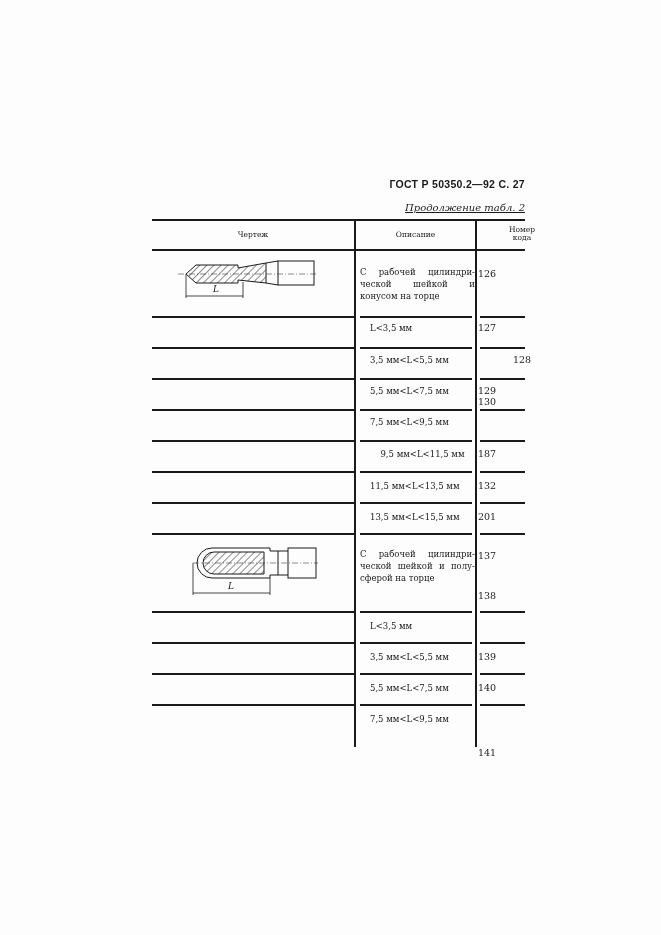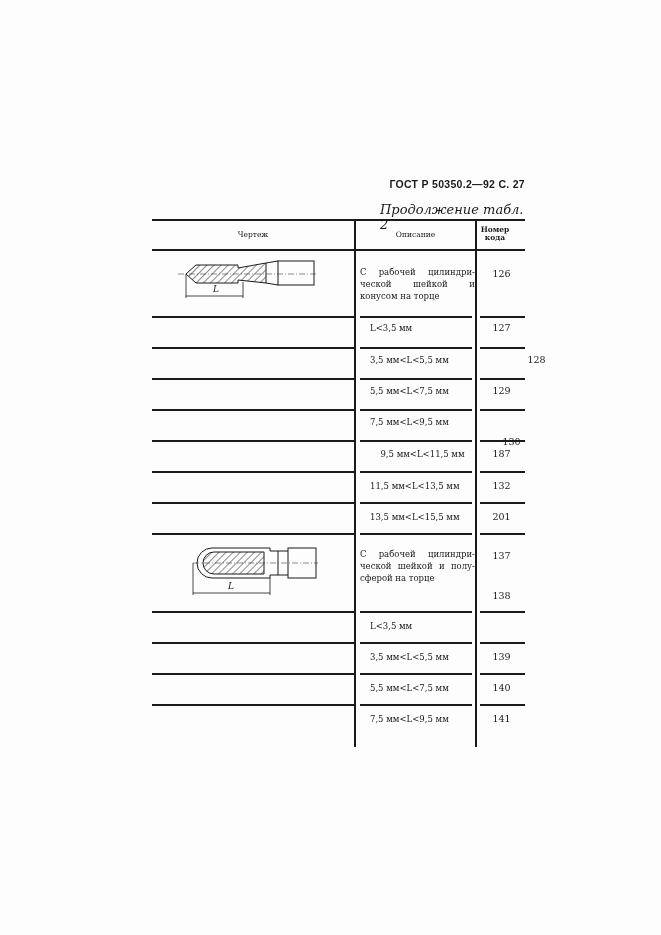--- a/index.html
+++ b/index.html
@@ -12,34 +12,34 @@
     color: #1a1a1a;
   }
   .hdr {
     position: absolute; top: 178px; left: 380px; width: 145px;
     text-align: right;
     font-family: "Liberation Sans", sans-serif;
     font-weight: bold; font-size: 10.5px; letter-spacing: 0.3px;
   }
   .cont {
     position: absolute; top: 202px; left: 380px; width: 145px;
-    text-align: left; font-style: italic; font-size: 13px;
+    text-align: right; font-style: italic; font-size: 10px; text-decoration: underline;
   }
   .hline { position: absolute; height: 1.5px; background: #1a1a1a; }
   .vline { position: absolute; width: 1.5px; background: #1a1a1a; }
   .th {
     position: absolute; font-size: 7.5px; text-align: center; line-height: 8px;
   }
   .desc {
     position: absolute; left: 360px; width: 115px; font-size: 8.5px; line-height: 12px;
   }
   .desc-range { text-align: left; padding-left: 10px; box-sizing: border-box; }
   .desc-long { text-align: justify; }
   .code {
-    position: absolute; left: 478px; width: 47px; text-align: center; font-size: 9.5px;
+    position: absolute; left: 478px; width: 47px; font-size: 9.5px;
   }
   .drawing { position: absolute; }
 </style>
 </head>
 <body>
 
 <div>
   <div class="hdr">ГОСТ Р 50350.2—92 С. 27</div>
   <div class="cont">Продолжение табл. 2</div>
 </div>
@@ -48,21 +48,21 @@
 
   <div class="hline" style="top:219px;left:152px;width:373px;"></div>
 
   <div class="hline" style="top:249px;left:152px;width:373px;"></div>
 
   <div class="vline" style="top:219px;left:354px;height:528px;"></div>
   <div class="vline" style="top:219px;left:475px;height:528px;"></div>
 
   <div class="th" style="top:231px;left:152px;width:202px;">Чертеж</div>
   <div class="th" style="top:231px;left:356px;width:119px;">Описание</div>
-  <div class="th" style="top:226px;left:471px;width:48px;font-weight:bold;">
+  <div class="th" style="top:226px;left:498px;width:48px;">
     <div>Номер</div>
     <div>кода</div>
   </div>
 
   <svg class="drawing" style="top:258px;left:178px;" width="140" height="46" viewBox="0 0 140 46">
     <defs>
       <pattern id="hatch1" patternUnits="userSpaceOnUse" width="5" height="5" patternTransform="rotate(45)">
         <line x1="0" y1="0" x2="0" y2="5" stroke="#1a1a1a" stroke-width="1"></line>
       </pattern>
     </defs>
@@ -95,21 +95,21 @@
   <div class="hline" style="top:378px;left:152px;width:202px;"></div>
   <div class="hline" style="top:378px;left:360px;width:112px;"></div>
   <div class="hline" style="top:378px;left:480px;width:45px;"></div>
   <div class="desc desc-range" style="top:385px;">5,5 мм&lt;L&lt;7,5 мм</div>
   <div class="code" style="top:385px;">129</div>
 
   <div class="hline" style="top:409px;left:152px;width:202px;"></div>
   <div class="hline" style="top:409px;left:360px;width:112px;"></div>
   <div class="hline" style="top:409px;left:480px;width:45px;"></div>
   <div class="desc desc-range" style="top:416px;">7,5 мм&lt;L&lt;9,5 мм</div>
-  <div class="code" style="top:436px;margin-left:10px;">130</div>
+  <div class="code" style="top:396px;">130</div>
 
   <div class="hline" style="top:440px;left:152px;width:202px;"></div>
   <div class="hline" style="top:440px;left:360px;width:112px;"></div>
   <div class="hline" style="top:440px;left:480px;width:45px;"></div>
   <div class="desc desc-range" style="top:448px;text-align:center;">9,5 мм&lt;L&lt;11,5 мм</div>
   <div class="code" style="top:448px;">187</div>
 
   <div class="hline" style="top:471px;left:152px;width:202px;"></div>
   <div class="hline" style="top:471px;left:360px;width:112px;"></div>
   <div class="hline" style="top:471px;left:480px;width:45px;"></div>
@@ -162,14 +162,14 @@
   <div class="hline" style="top:673px;left:152px;width:202px;"></div>
   <div class="hline" style="top:673px;left:360px;width:112px;"></div>
   <div class="hline" style="top:673px;left:480px;width:45px;"></div>
   <div class="desc desc-range" style="top:682px;">5,5 мм&lt;L&lt;7,5 мм</div>
   <div class="code" style="top:682px;">140</div>
 
   <div class="hline" style="top:704px;left:152px;width:202px;"></div>
   <div class="hline" style="top:704px;left:360px;width:112px;"></div>
   <div class="hline" style="top:704px;left:480px;width:45px;"></div>
   <div class="desc desc-range" style="top:713px;">7,5 мм&lt;L&lt;9,5 мм</div>
-  <div class="code" style="top:713px;">141</div>
+  <div class="code" style="top:747px;">141</div>
 </div>
 
 </body></html>

